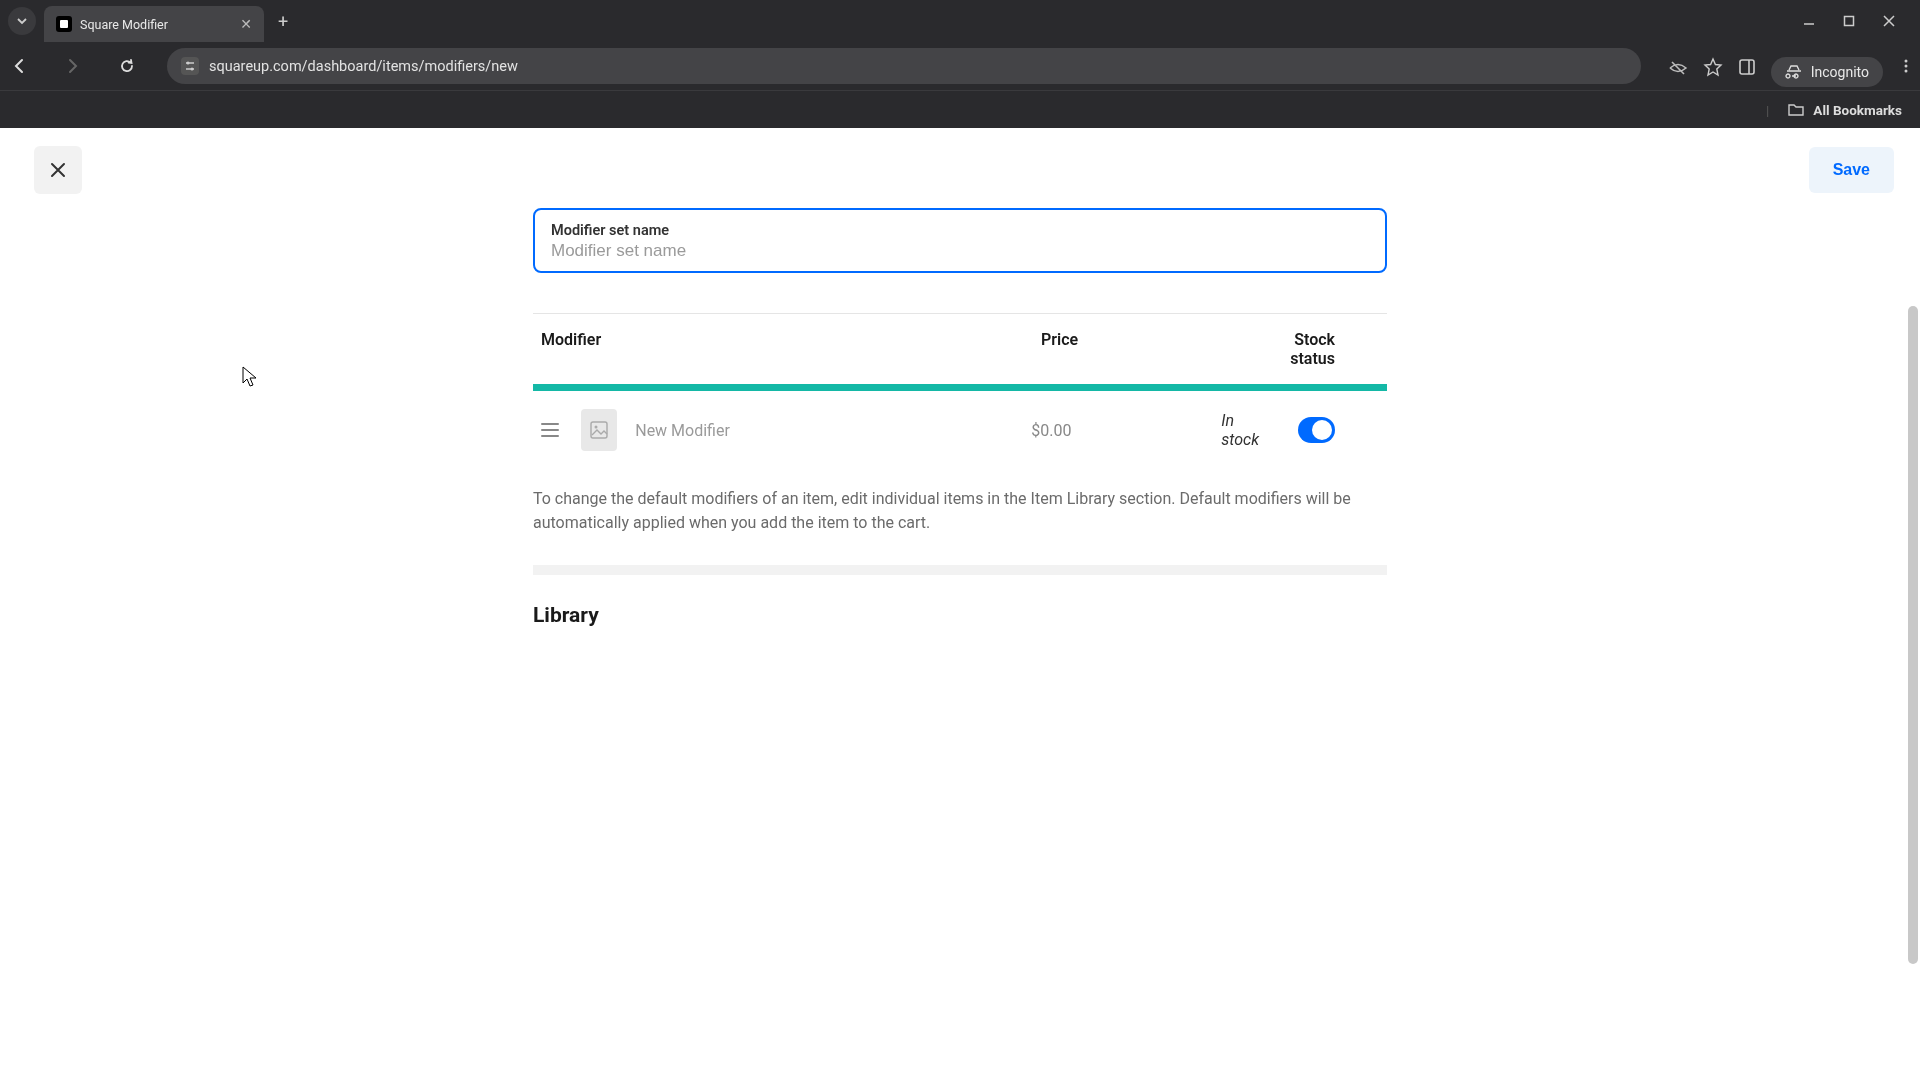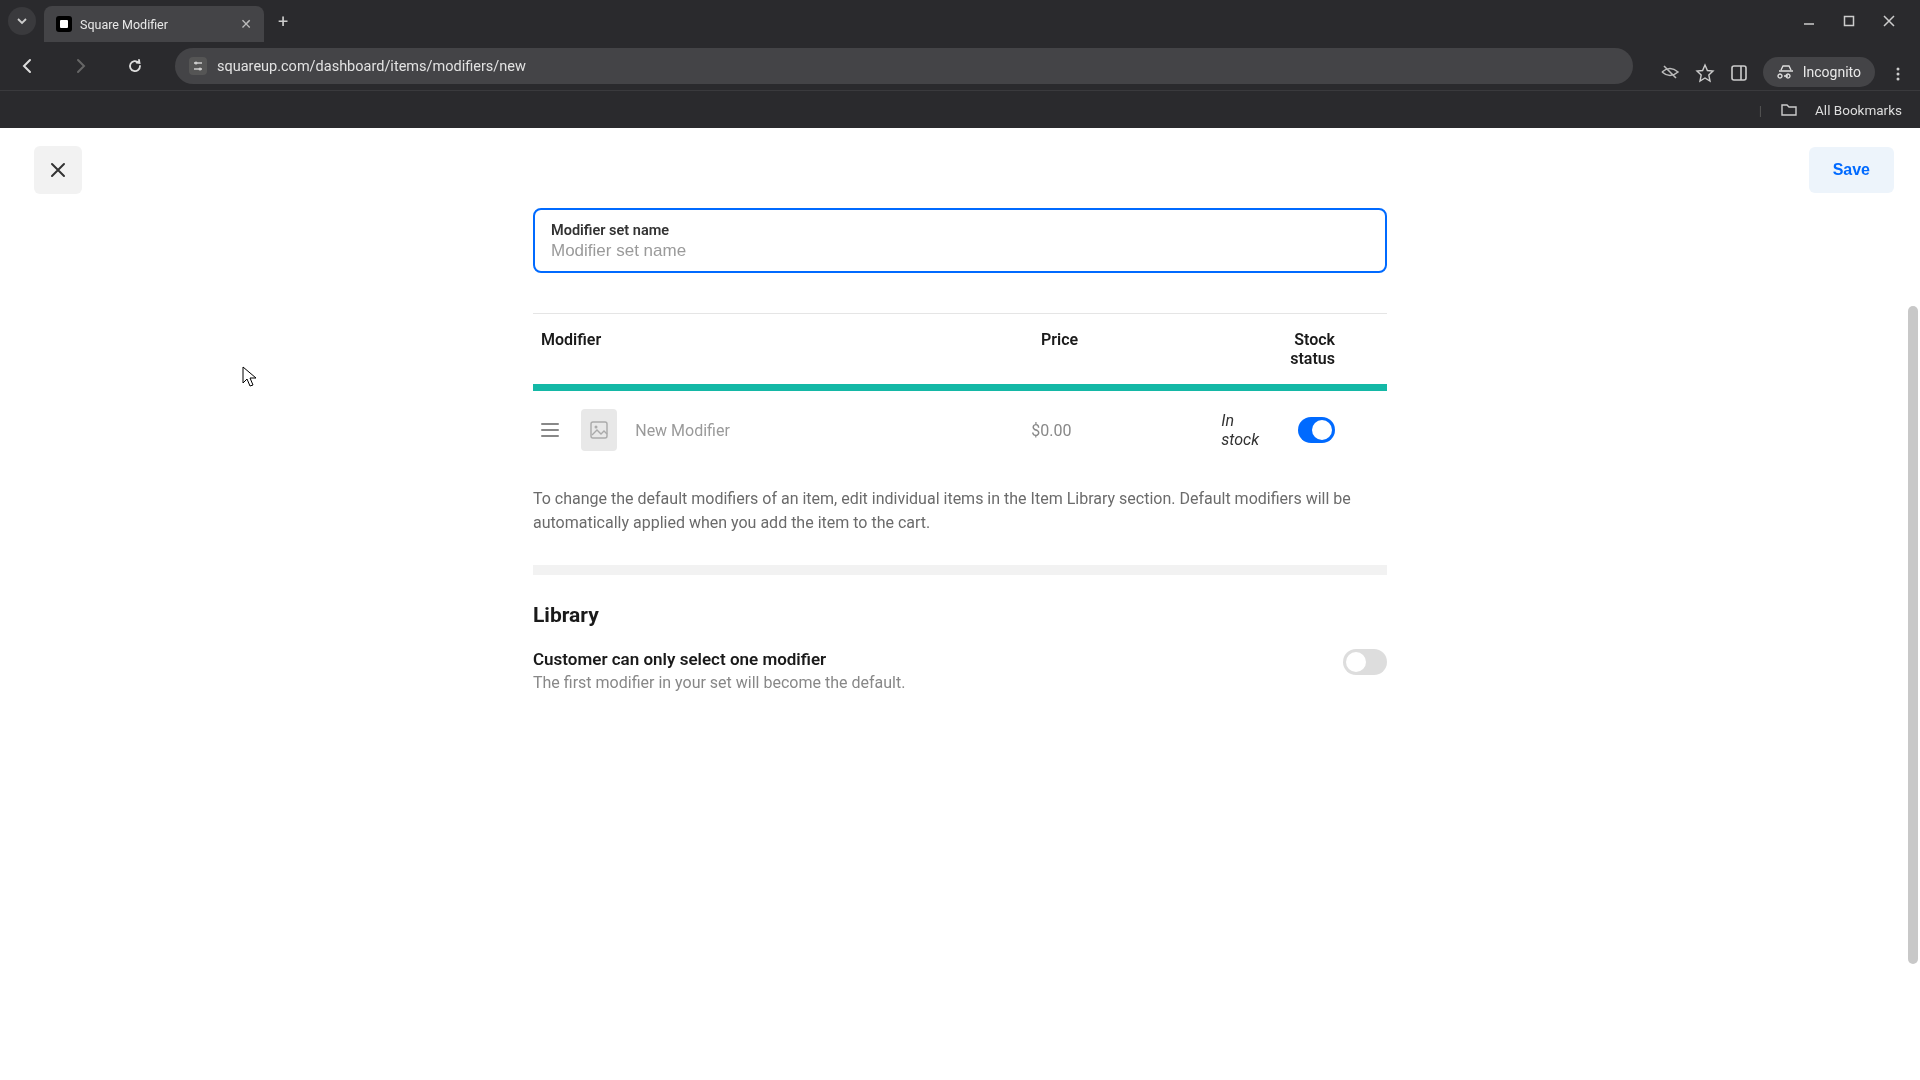--- a/index.html
+++ b/index.html
@@ -11,31 +11,31 @@
     .tab-dropdown { width: 28px; height: 28px; border-radius: 50%; background: #3a3a3d; display: flex; align-items: center; justify-content: center; color: #ccc; margin-right: 4px; }
     .tab { display: flex; align-items: center; background: #444447; border-radius: 8px 8px 0 0; padding: 0 12px; height: 36px; gap: 8px; min-width: 220px; margin-top: 6px; }
     .tab-favicon { width: 16px; height: 16px; background: #000; border-radius: 3px; display: flex; align-items: center; justify-content: center; }
     .tab-favicon-inner { width: 8px; height: 8px; background: #fff; border-radius: 1px; }
     .tab-title { color: #e8e8e8; font-size: 12.5px; flex: 1; }
     .tab-close { color: #bbb; font-size: 14px; cursor: pointer; }
     .new-tab { color: #ccc; font-size: 18px; margin-left: 10px; cursor: pointer; }
     .window-controls { margin-left: auto; display: flex; gap: 22px; color: #ccc; padding-right: 14px; }
     .window-ctrl { width: 18px; height: 18px; display: flex; align-items: center; justify-content: center; cursor: pointer; }
     
-    .addr-bar { display: flex; align-items: center; height: 48px; padding: 0 13px; gap: 26px; }
+    .addr-bar { display: flex; align-items: center; height: 48px; padding: 0 5px; gap: 26px; }
     .nav-btn { width: 28px; height: 28px; display: flex; align-items: center; justify-content: center; color: #ccc; border-radius: 50%; cursor: pointer; }
     .nav-btn.disabled { color: #666; }
     .url-bar { flex: 1; background: #444447; border-radius: 20px; height: 36px; display: flex; align-items: center; padding: 0 14px; gap: 10px; color: #e2e2e2; font-size: 14.5px; }
     .site-icon { width: 18px; height: 18px; border-radius: 4px; background: #555; display: flex; align-items: center; justify-content: center; font-size: 10px; }
-    .addr-actions { display: flex; align-items: flex-end; gap: 14px; color: #ccc; margin-top: 12px; }
+    .addr-actions { display: flex; align-items: flex-start; gap: 14px; color: #ccc; margin-top: 12px; }
     .incognito-badge { display: flex; align-items: center; gap: 8px; background: #444447; border-radius: 18px; padding: 6px 14px; color: #e8e8e8; font-size: 14px; }
     
     .bookmarks-bar { display: flex; justify-content: flex-end; align-items: center; height: 38px; padding: 0 18px; color: #ddd; font-size: 13.5px; border-top: 1px solid #3a3a3d; }
     .bookmarks-sep { color: #555; margin-right: 18px; }
-    .all-bookmarks { display: flex; align-items: center; gap: 17px; cursor: pointer; }
+    .all-bookmarks { display: flex; align-items: center; gap: 8px; cursor: pointer; font-weight: bold; }
     
     
     .app { position: relative; height: calc(100vh - 128px); background: #fff; border-radius: 20px; }
     .app-header { display: flex; align-items: center; justify-content: space-between; padding: 18px 26px 6px 34px; }
     .close-btn { width: 48px; height: 48px; background: #f2f2f2; border-radius: 6px; display: flex; align-items: center; justify-content: center; color: #333; font-size: 20px; cursor: pointer; }
     .save-btn { background: #edf4fb; color: #006aff; font-weight: 600; border: none; padding: 14px 24px; border-radius: 6px; font-size: 16px; cursor: pointer; }
     
     .content { max-width: 854px; margin: 0 auto; padding: 8px 0 40px; }
     .page-title { font-size: 30px; font-weight: 700; color: #1a1a1a; margin-bottom: 28px; letter-spacing: -0.3px; }
     
@@ -223,29 +223,20 @@
           </div>
       </div>
     </div>
 
     <p class="help-text">To change the default modifiers of an item, edit individual items in the Item Library section. Default modifiers will be automatically applied when you add the item to the cart.</p>
 
     <div class="divider"></div>
 
     <h2 class="section-title">Library</h2>
 
-    <div class="setting-row">
-      <div class="setting-text">
-        <div class="setting-label">Customer can only select one modifier</div>
-        <div class="setting-desc">The first modifier in your set will become the default.</div>
-      </div>
-      <div class="toggle off">
-          <div class="toggle-knob"></div>
-        </div>
-    </div>
   </div>
 
   <div class="fake-scrollbar">
     <div class="scroll-track">
         <div class="scroll-thumb"></div>
       </div>
   </div>
 
   <svg class="cursor" width="18" height="24" viewBox="0 0 18 24">
     <path d="M1 1 L1 17 L5 13 L8 20 L11 19 L8 12 L14 12 Z" fill="#fff" stroke="#000" stroke-width="1"></path>

